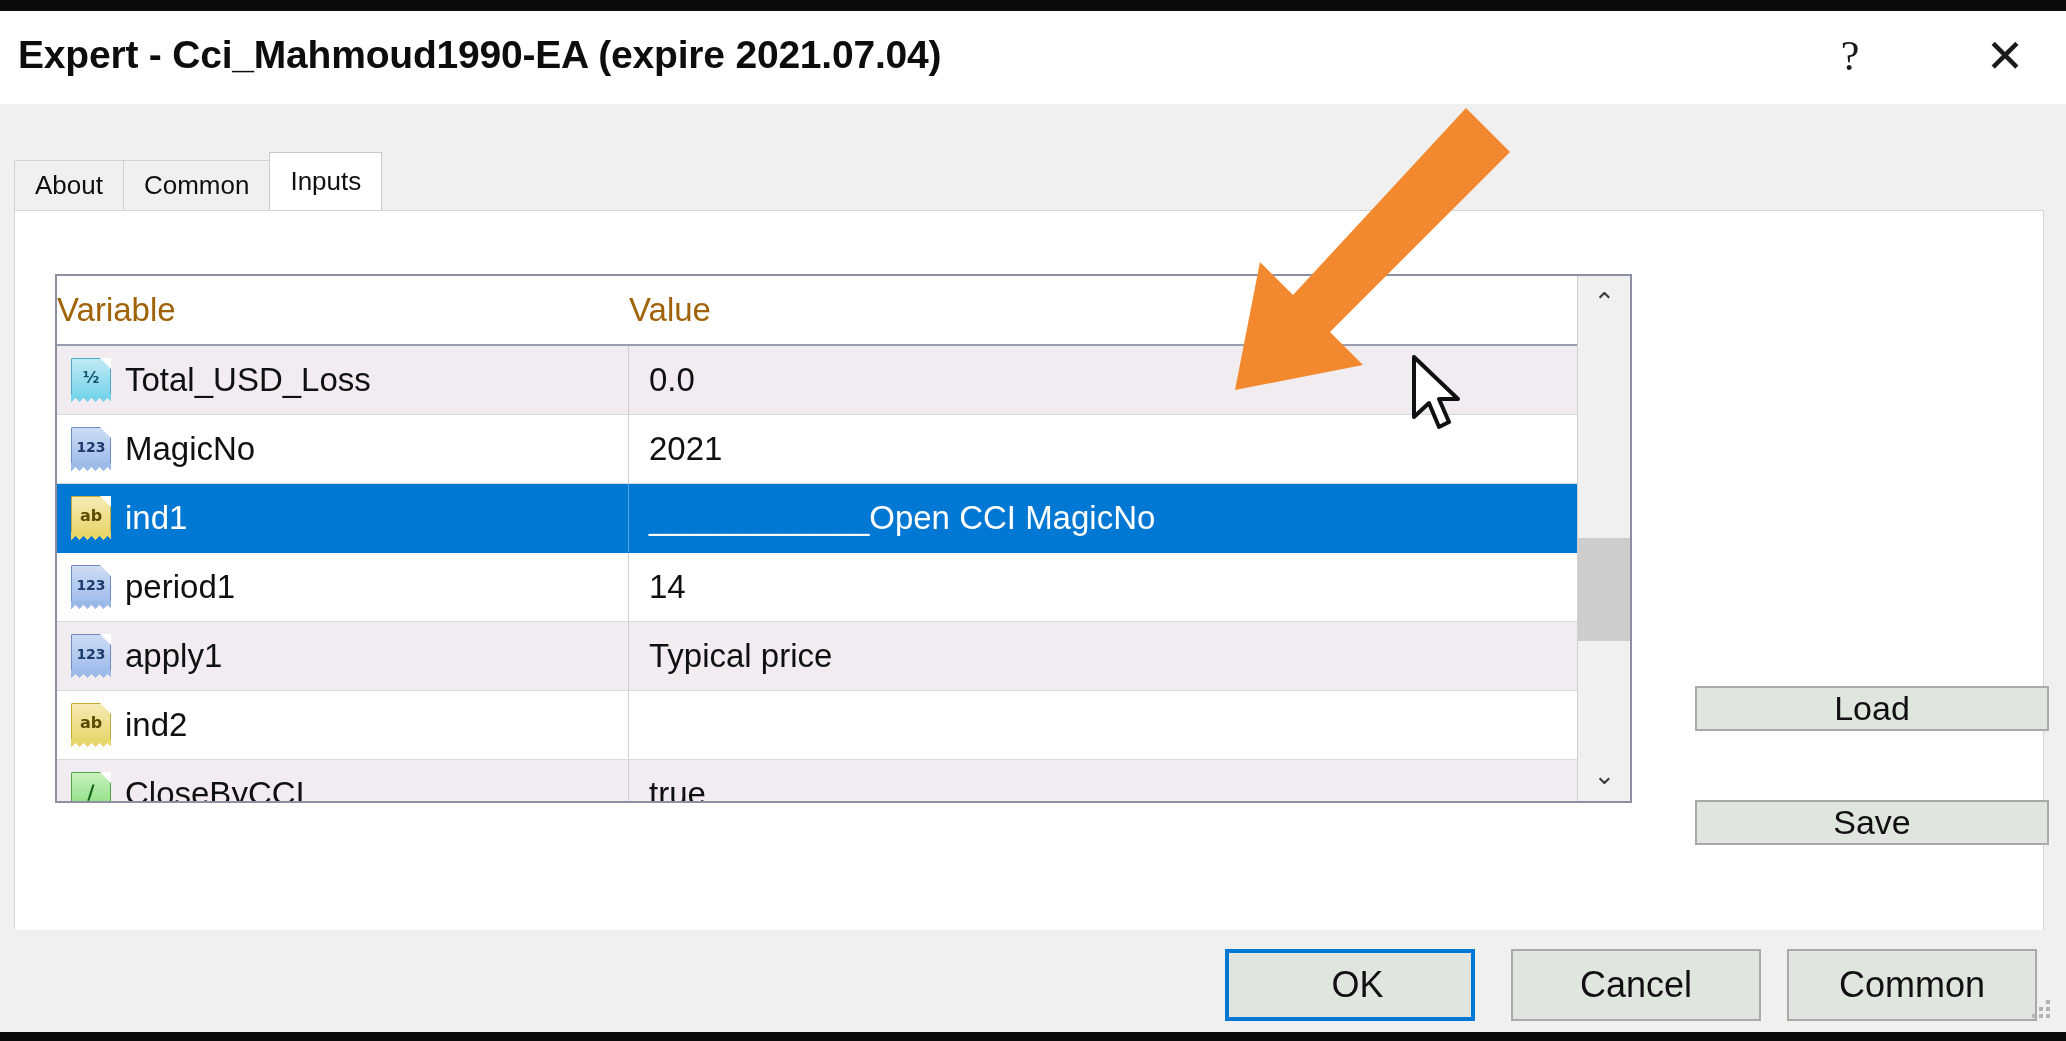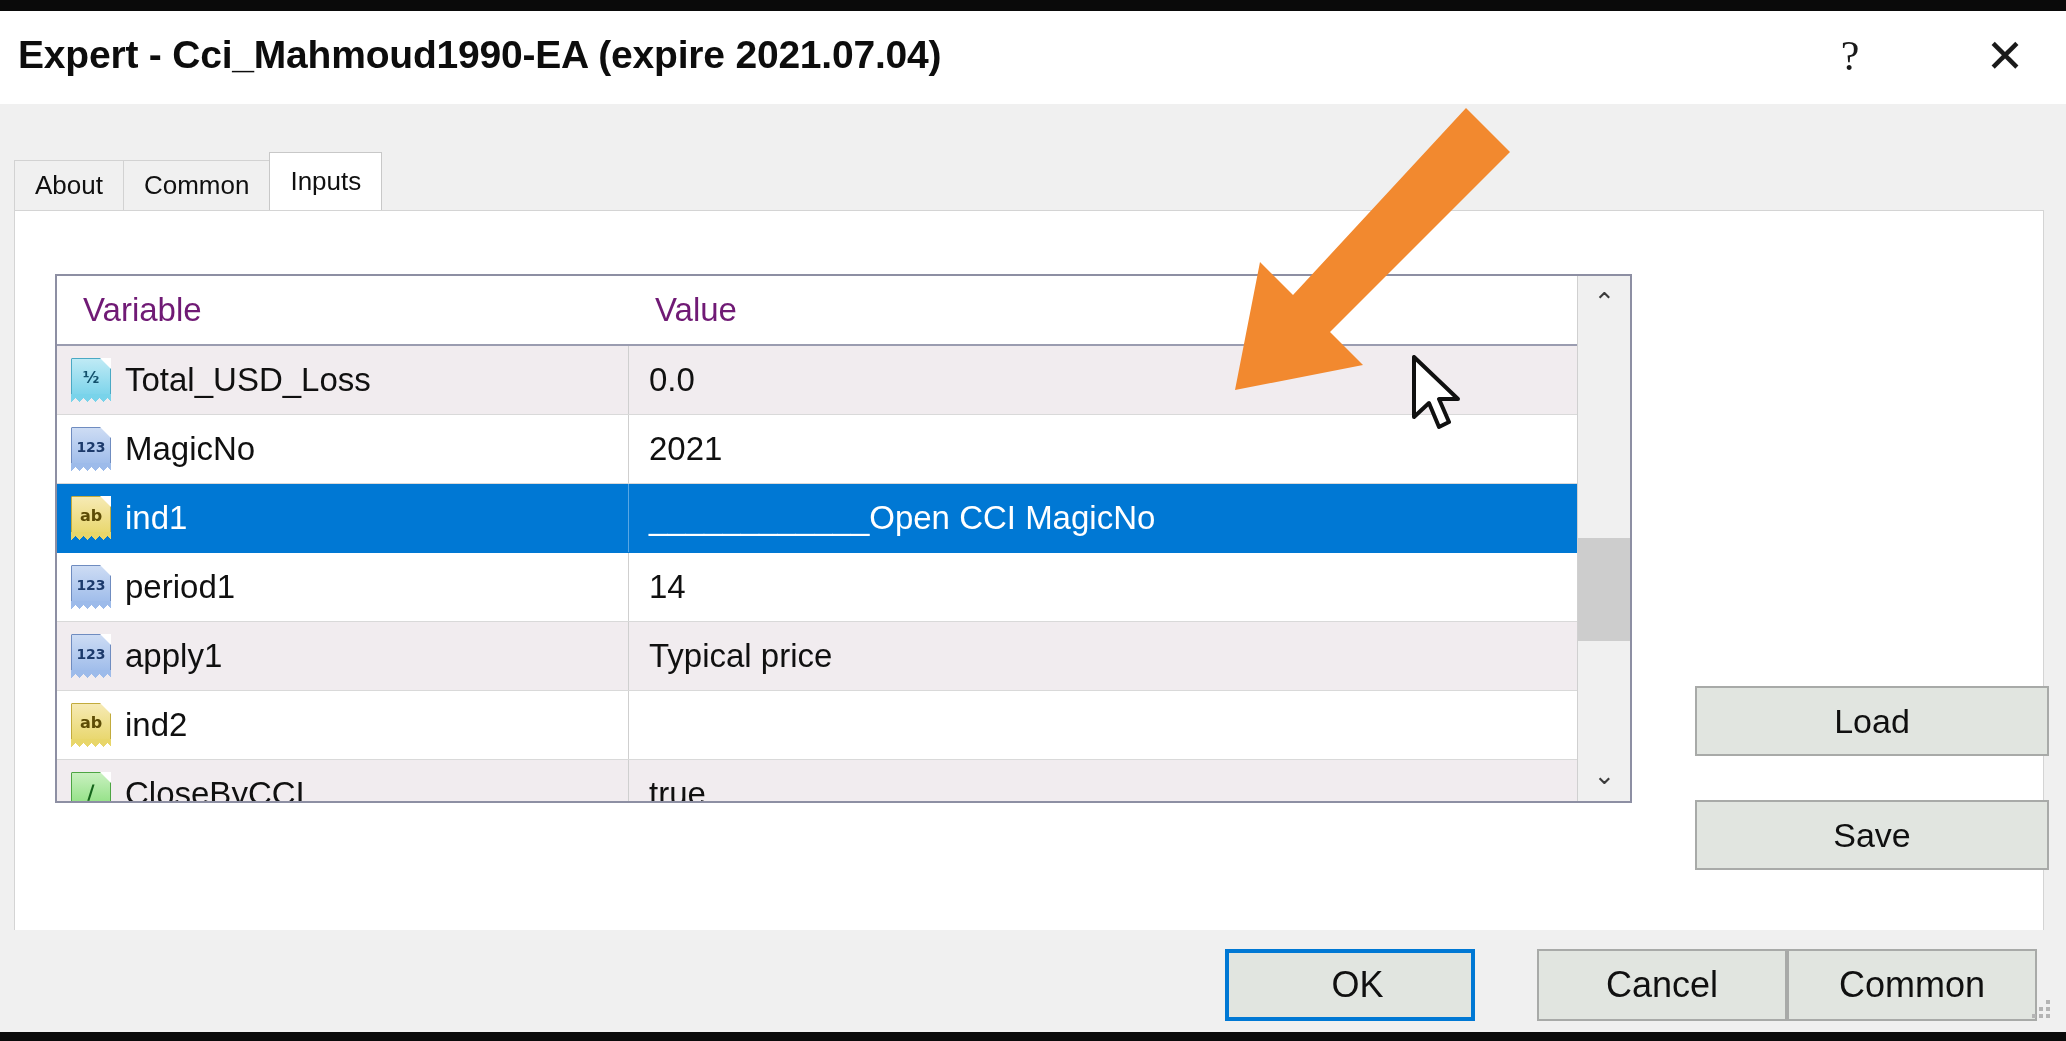--- a/index.html
+++ b/index.html
@@ -138,22 +138,21 @@
   .hdr-row {
     position: relative;
     display: flex;
     height: 70px;
     background: #ffffff;
     border-bottom: 2px solid #9a9cb0;
   }
   .hdr-cell {
     display: flex; align-items: center;
     font-size: 33px;
-    color: #701a75;
-    padding-left: 26px;
+    color: #a16207;
   }
   .hdr-cell.c1 { width: 572px; }
   .hdr-cell.c2 { width: 948px; }
 
   .row {
     display: flex;
     height: 69px;
     border-bottom: 1px solid #d9d9d9;
     align-items: stretch;
   }
@@ -262,21 +261,21 @@
     position: absolute;
     left: 0; top: 262px;
     width: 53px; height: 103px;
     background: #cdcdcd;
     cursor: default;
   }
 
   
   .sidebtn {
     position: absolute;
-    width: 354px; height: 70px;
+    width: 354px; height: 45px;
     background: #e1e5e0;
     border: 2px solid #a8aaa8;
     font-size: 34px;
     color: #101010;
     display: flex; align-items: center; justify-content: center;
     cursor: default;
   }
   .sidebtn.load { left: 1680px; top: 475px; }
   .sidebtn.save { left: 1680px; top: 589px; }
 
@@ -296,21 +295,21 @@
     font-size: 36px;
     color: #101010;
     display: flex; align-items: center; justify-content: center;
     cursor: default;
   }
   .footbtn.ok {
     left: 1225px;
     border: 4px solid #0078d4;
     padding-left: 15px;
   }
-  .footbtn.cancel { left: 1511px; margin-left: 26px; }
+  .footbtn.cancel { left: 1511px; }
   .footbtn.reset  { left: 1787px; }
 
   .grip {
     position: absolute;
     right: 12px; bottom: 10px;
     width: 22px; height: 22px;
   }
   .grip i {
     position: absolute;
     width: 4px; height: 4px;

